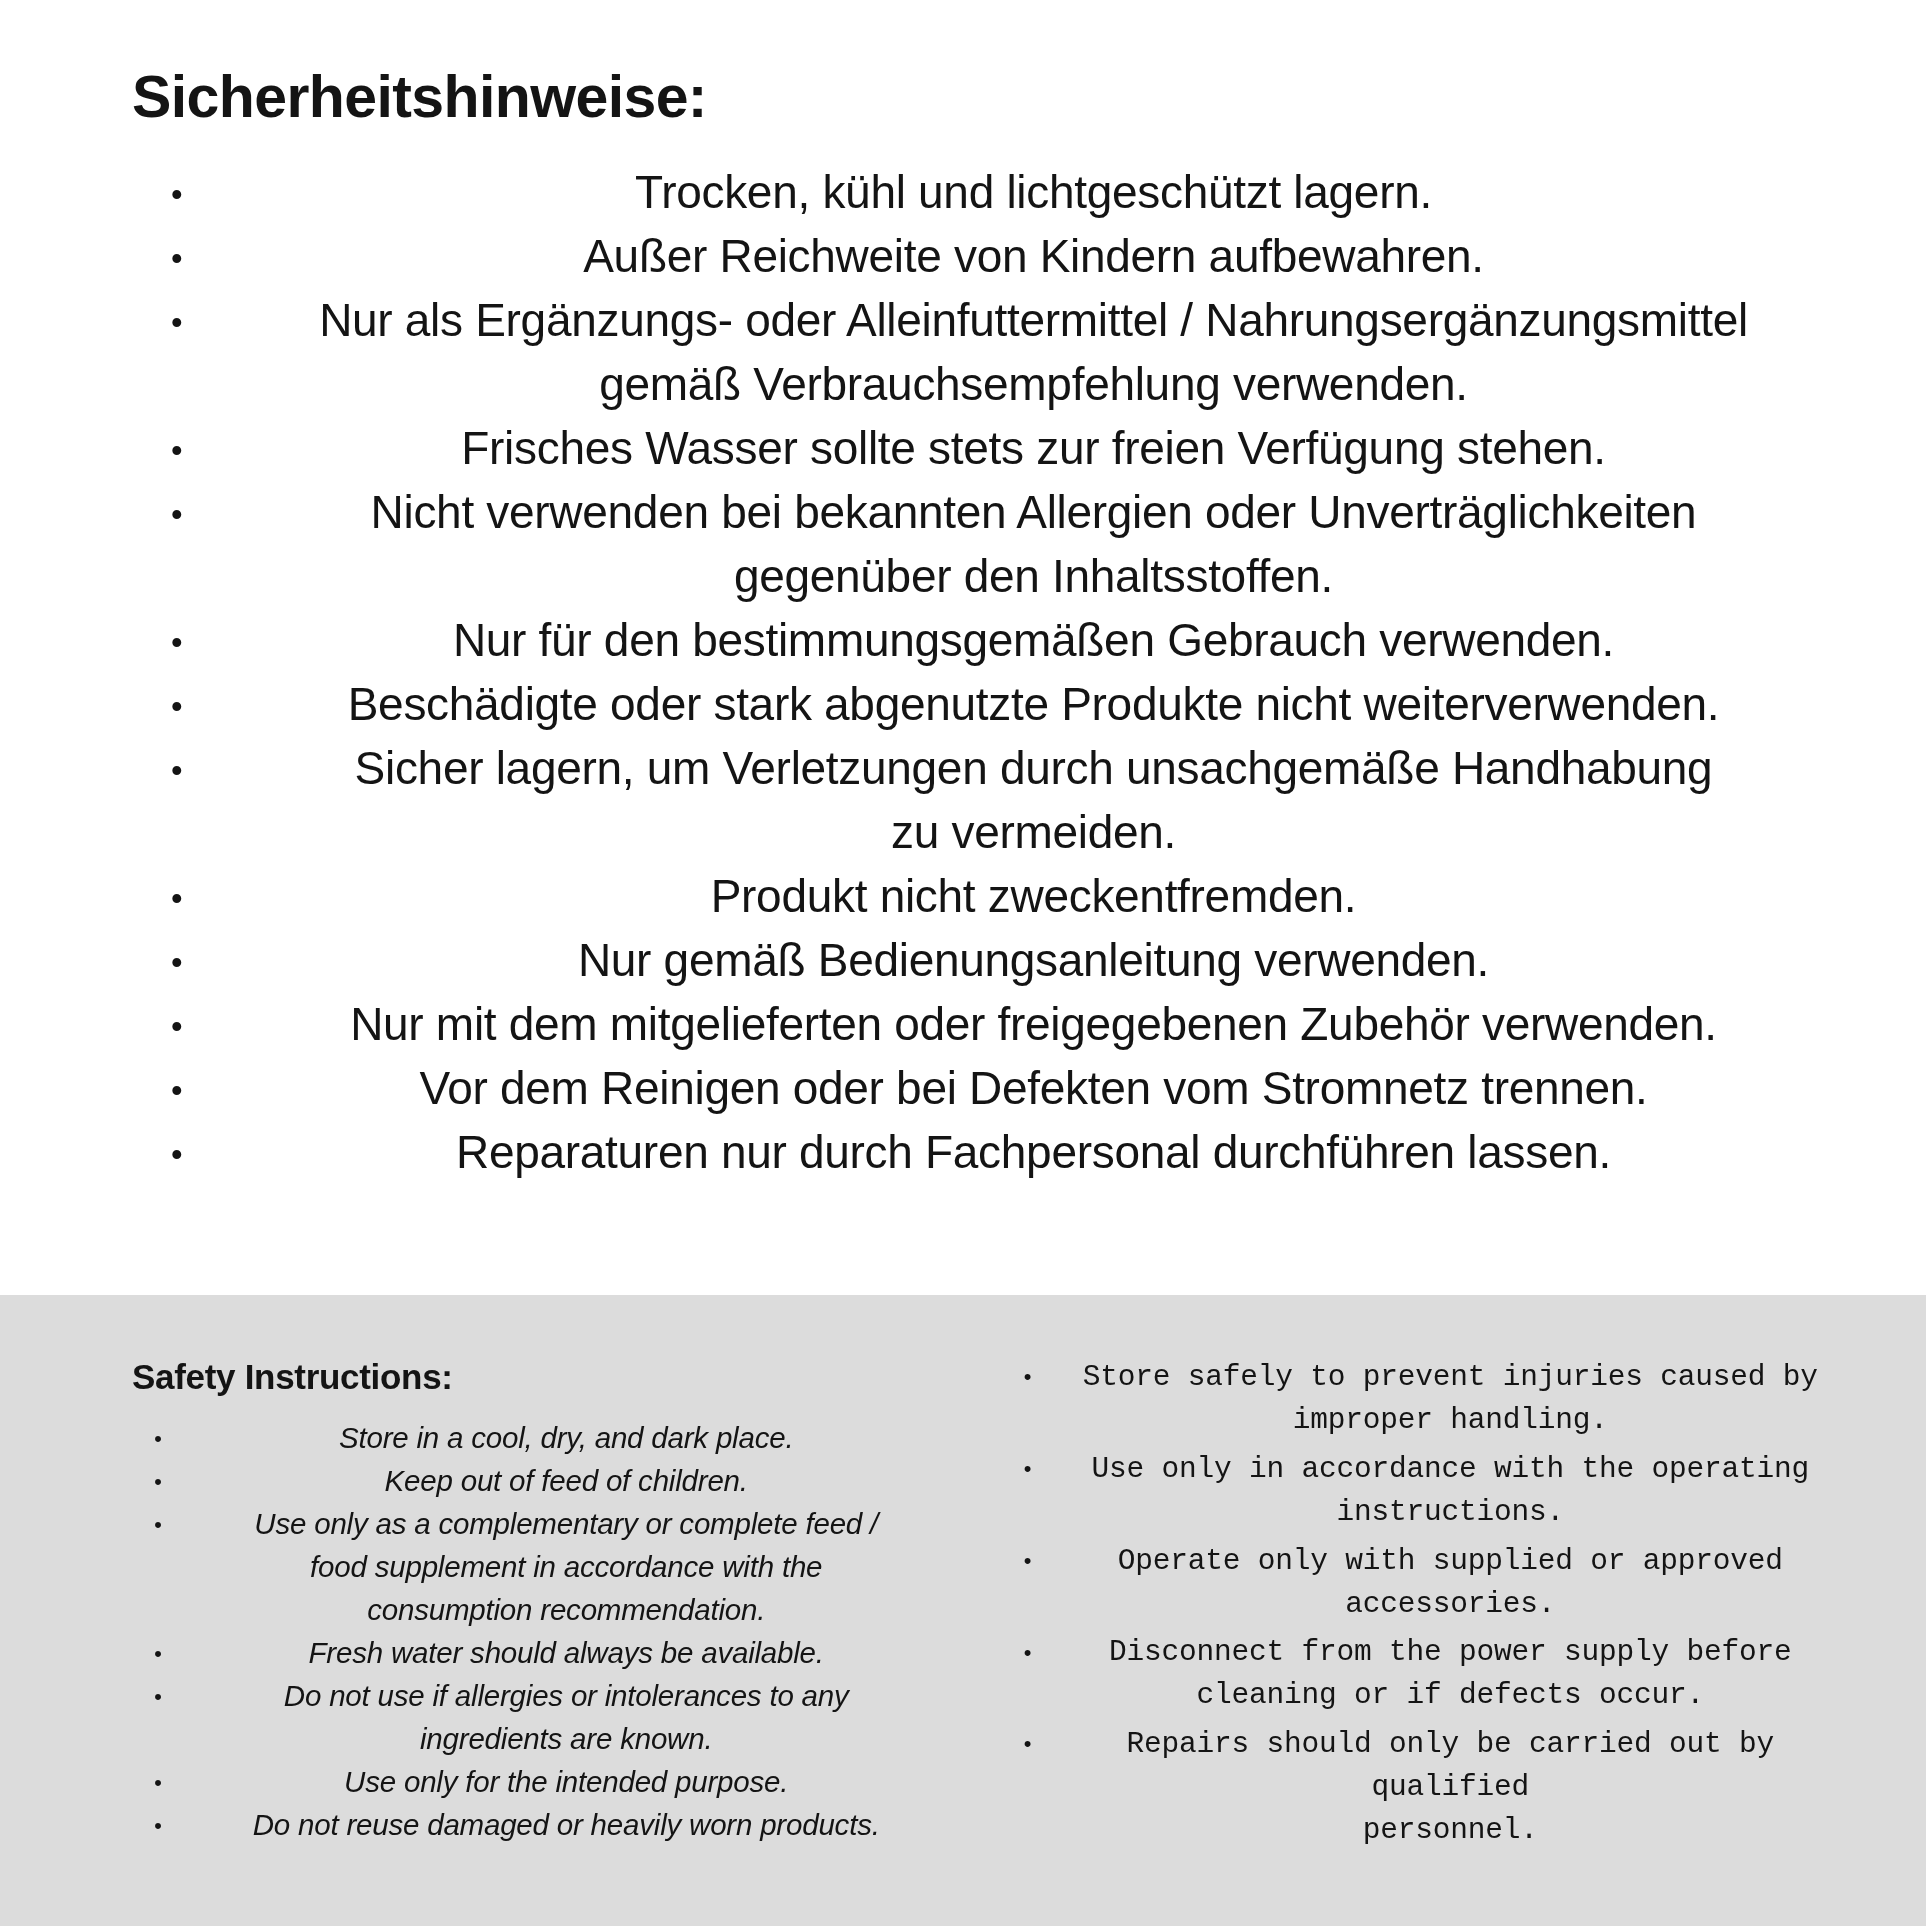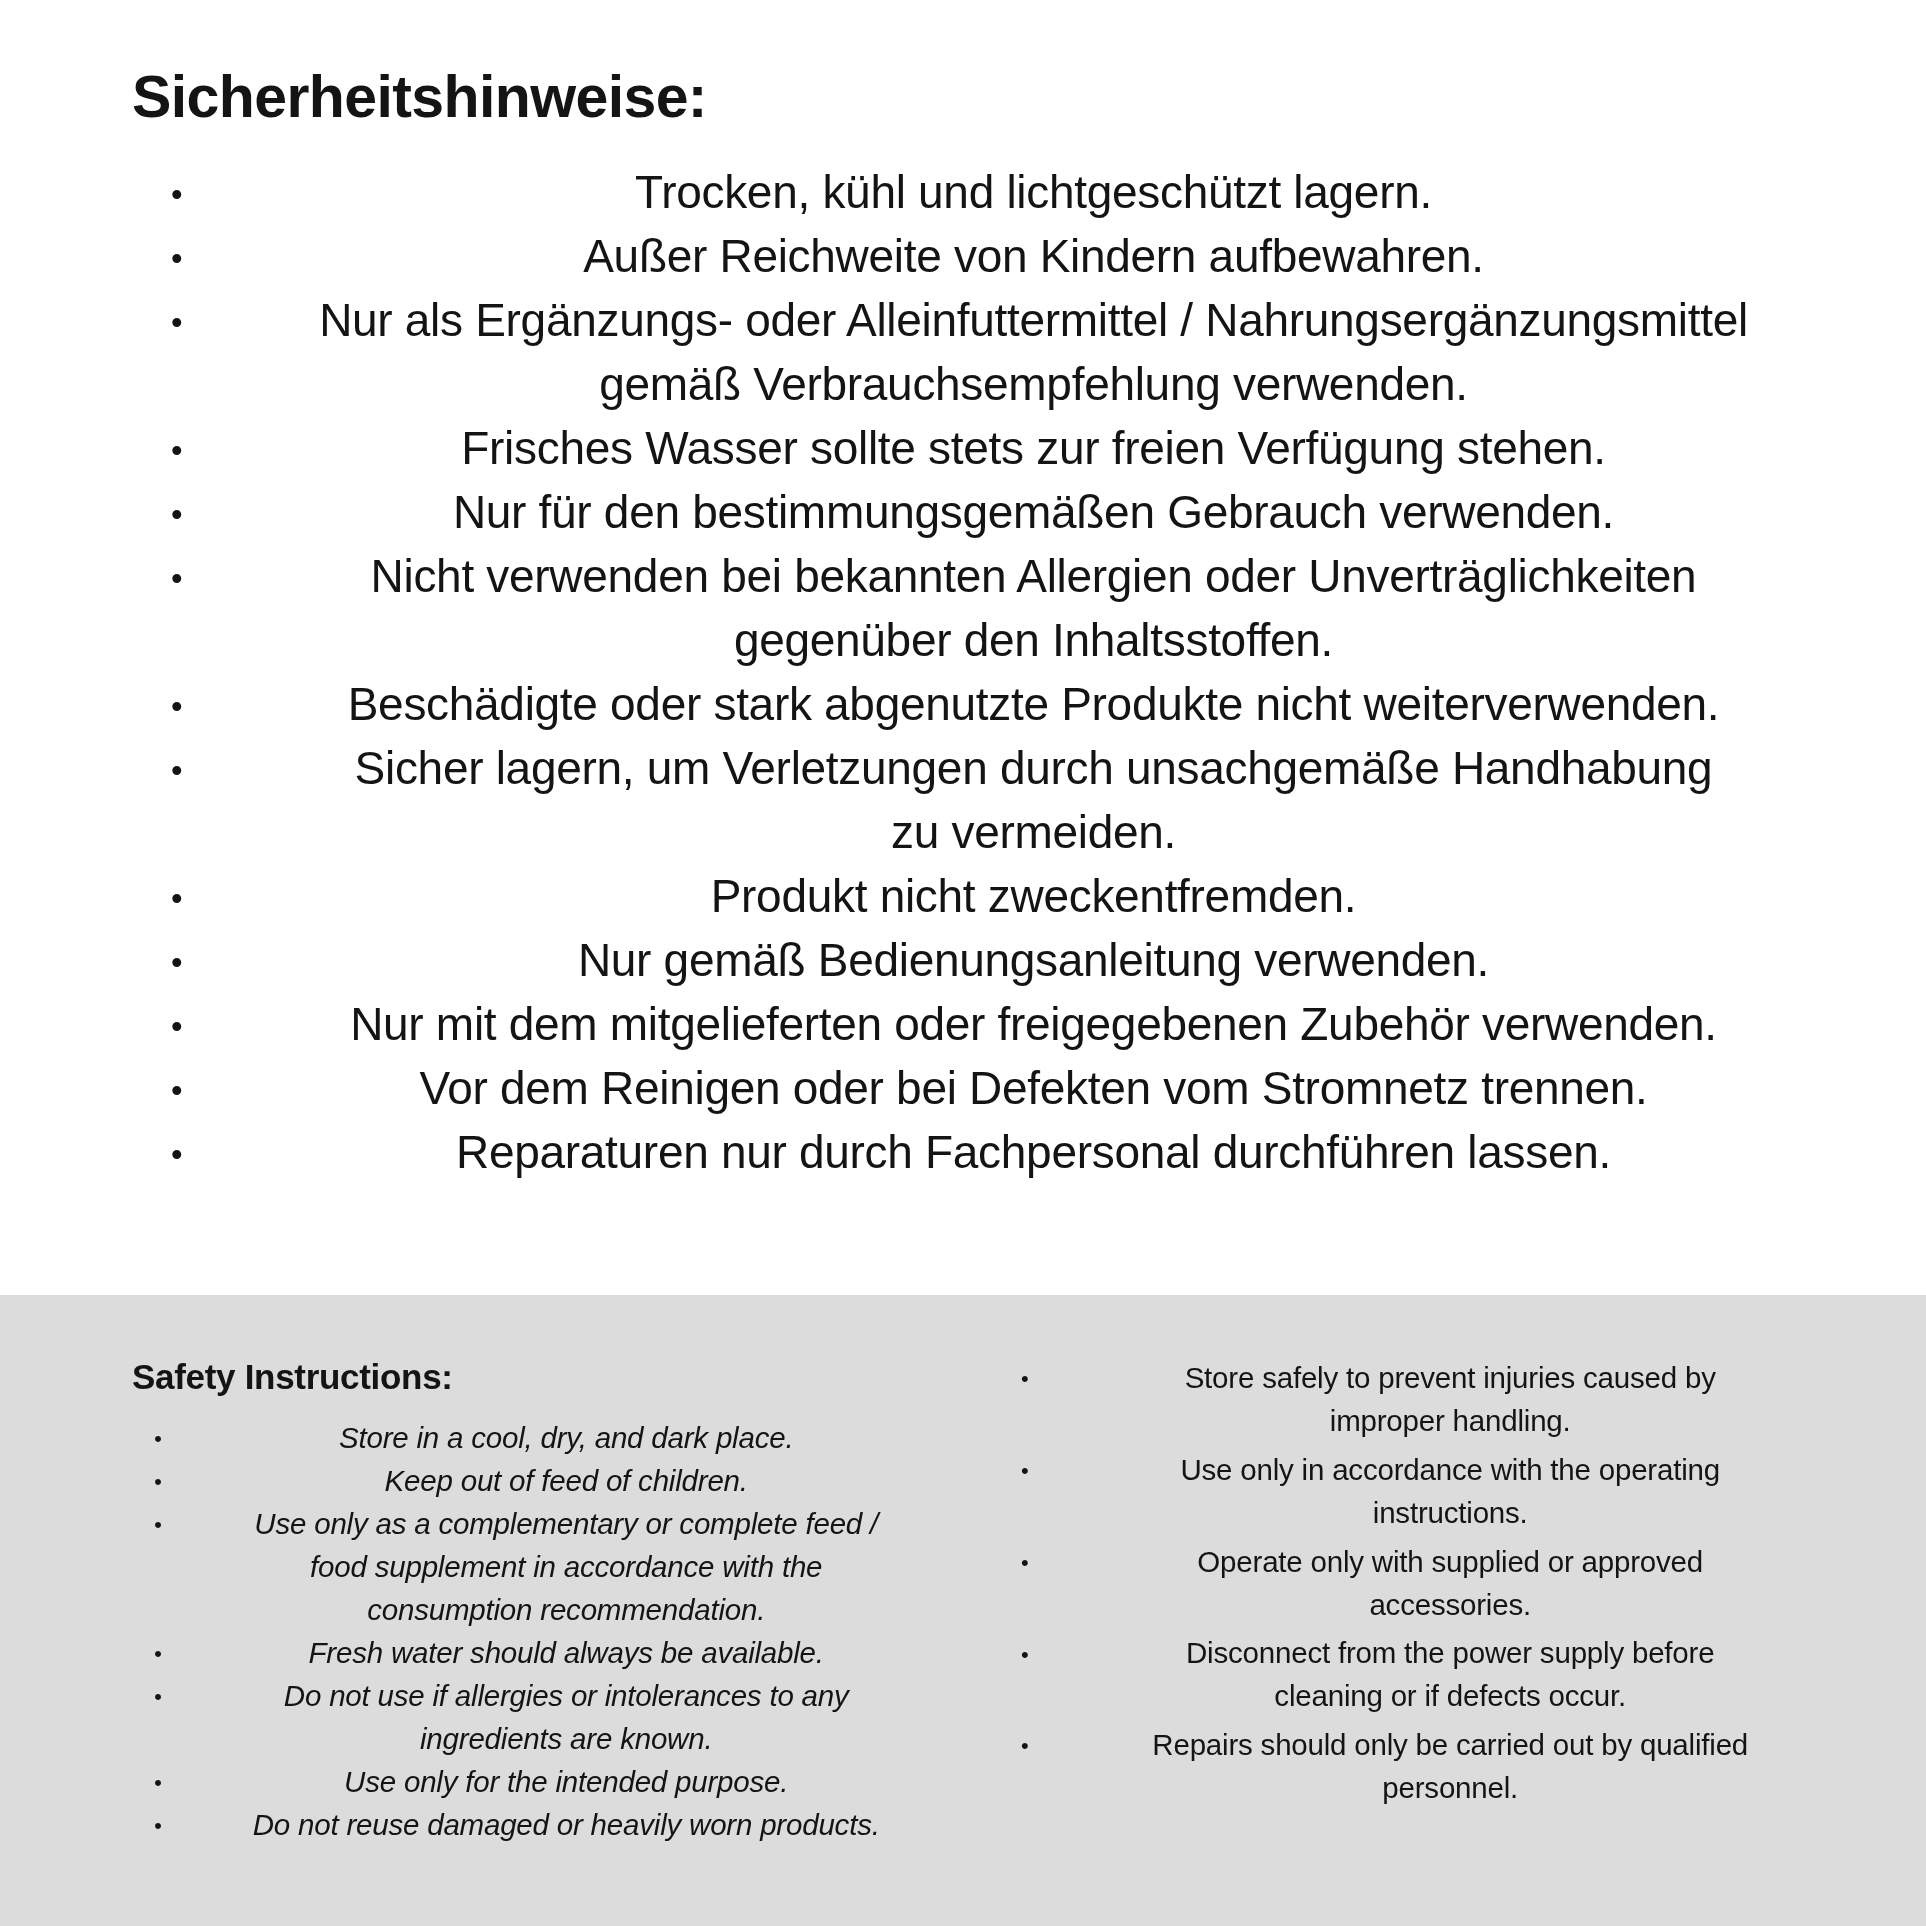--- a/index.html
+++ b/index.html
@@ -86,38 +86,38 @@
   }
   .en-list li::before {
     content: "\2022";
     position: absolute;
     left: 0;
     top: 1.3px;
     font-size: 22px;
     line-height: 43px;
   }
   .en-col-left .en-list { margin-left: 22px; font-style: italic; }
-  .en-col-right .en-list li { margin-bottom: 5.8px; }
+  .en-col-right .en-list li { margin-bottom: 5.8px; font-family: Liberation Mono, monospace; }
 </style>
 </head>
 <body style="background: rgb(255, 255, 255); color: rgb(20, 20, 20);">
 
 <div class="page">
 
   <section class="section-de">
     <h1 class="de-heading">Sicherheitshinweise:</h1>
     <ul class="bullets de-list" id="de-list">
         <li>Trocken, kühl und lichtgeschützt lagern.</li>
         <li>Außer Reichweite von Kindern aufbewahren.</li>
         <li>Nur als Ergänzungs- oder Alleinfuttermittel / Nahrungsergänzungsmittel
 gemäß Verbrauchsempfehlung verwenden.</li>
         <li>Frisches Wasser sollte stets zur freien Verfügung stehen.</li>
-        <li>Nur für den bestimmungsgemäßen Gebrauch verwenden.</li>
         <li>Nicht verwenden bei bekannten Allergien oder Unverträglichkeiten
 gegenüber den Inhaltsstoffen.</li>
+        <li>Nur für den bestimmungsgemäßen Gebrauch verwenden.</li>
         <li>Beschädigte oder stark abgenutzte Produkte nicht weiterverwenden.</li>
         <li>Sicher lagern, um Verletzungen durch unsachgemäße Handhabung
 zu vermeiden.</li>
         <li>Produkt nicht zweckentfremden.</li>
         <li>Nur gemäß Bedienungsanleitung verwenden.</li>
         <li>Nur mit dem mitgelieferten oder freigegebenen Zubehör verwenden.</li>
         <li>Vor dem Reinigen oder bei Defekten vom Stromnetz trennen.</li>
         <li>Reparaturen nur durch Fachpersonal durchführen lassen.</li>
       </ul>
   </section>

